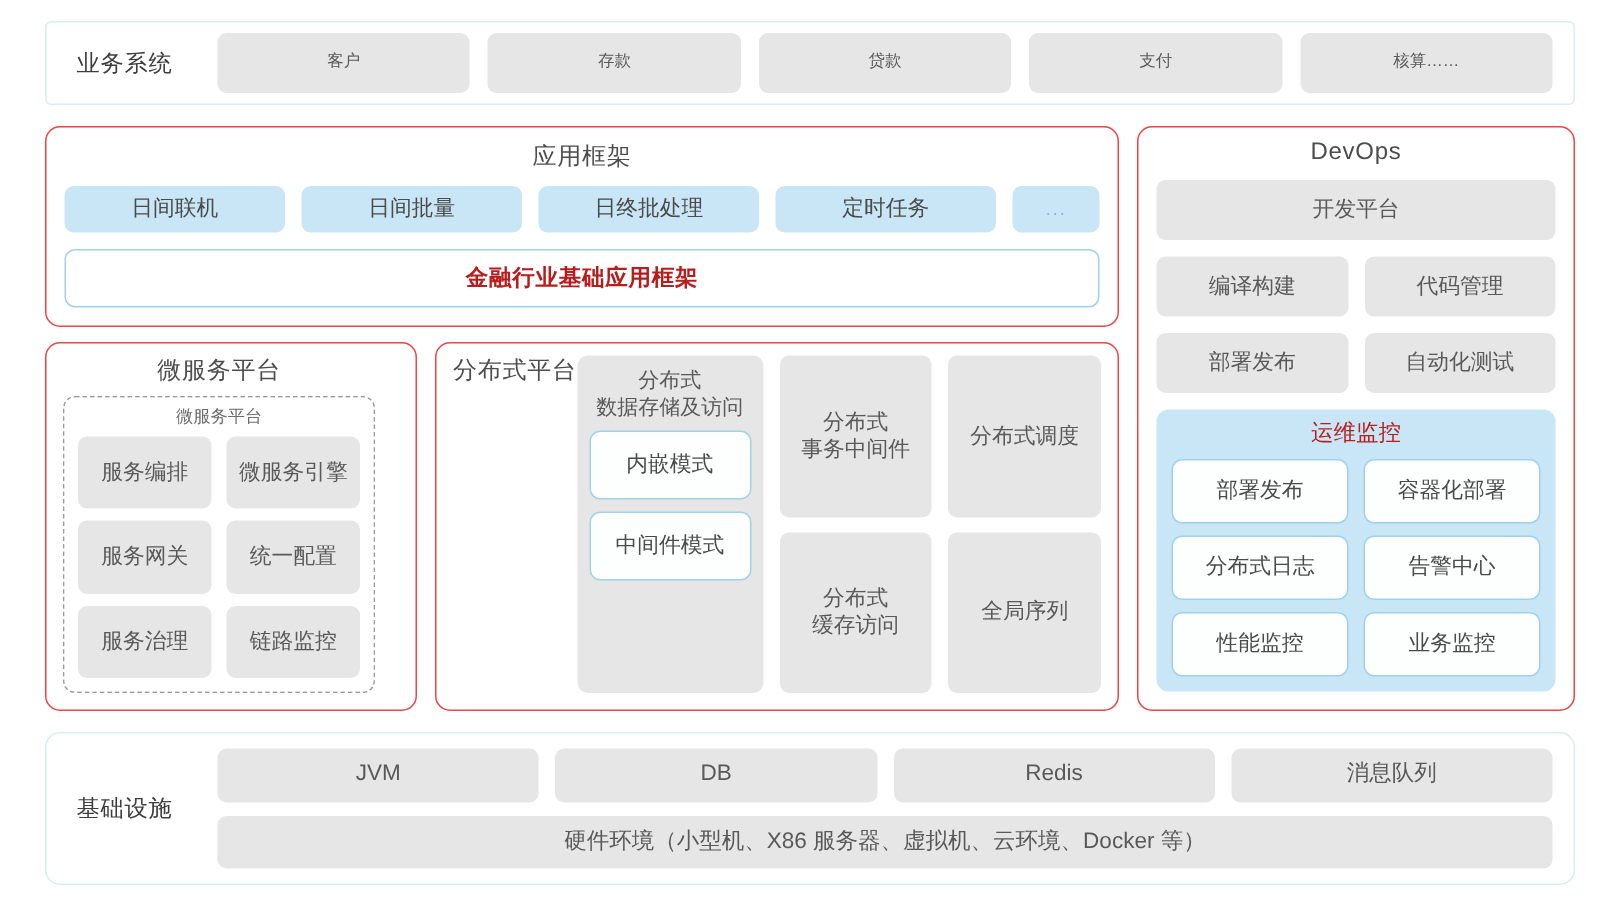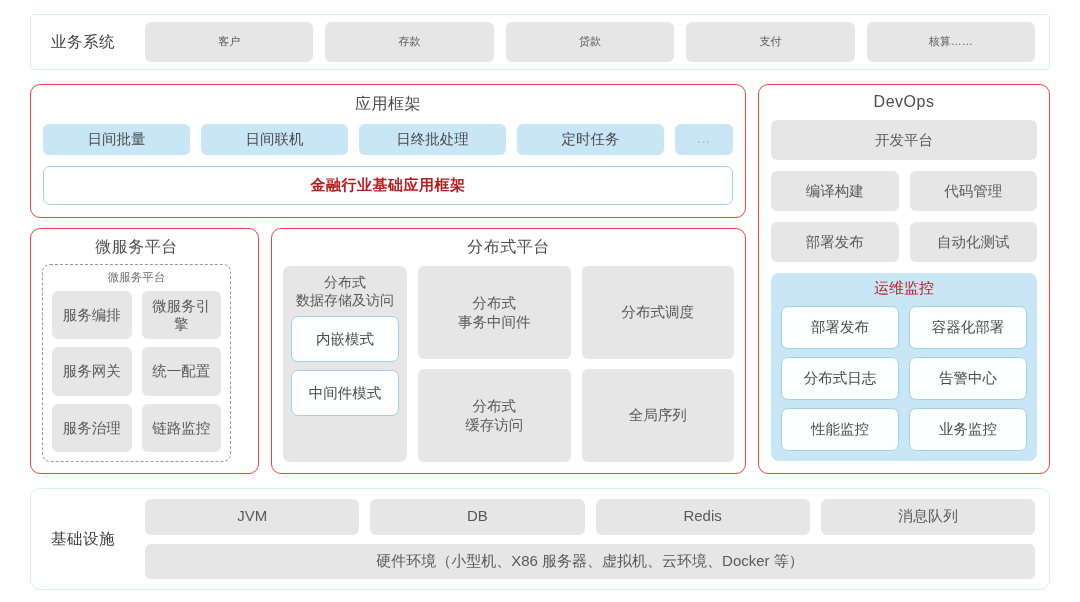--- a/index.html
+++ b/index.html
@@ -98,21 +98,21 @@
     font-size:15px;
     font-weight:bold;
     letter-spacing:.5px;
     background:#fff;
   }
 
   
   .lower{display:flex;gap:12px;flex:1;min-height:0;}
 
   .micro{
-    width:229px;flex:0 0 auto;
+    width:248px;flex:0 0 auto;
     padding:8px 27px 11px 11px;
     box-sizing:border-box;
     display:flex;flex-direction:column;
   }
   .micro .panel-title{margin-bottom:6px;}
   .micro-inner{
     flex:1;
     border:1.5px dashed #9a9a9a;
     border-radius:8px;
     padding:5px 9px 9px 9px;
@@ -128,21 +128,21 @@
     grid-template-columns:1fr 1fr;
     grid-template-rows:1fr 1fr 1fr;
     gap:8px 10px;
   }
   .micro-grid .chip{font-size:14.5px;}
 
   .dist{
     flex:1;
     padding:8px 11px 11px 11px;
     box-sizing:border-box;
-    display:flex;flex-direction:column;
+    display:flex;flex-direction:row;
   }
   .dist .panel-title{margin-bottom:8px;}
   .dist-body{flex:1;display:flex;gap:11px;min-height:0;}
   .dist-col1{width:124px;flex:0 0 auto;}
   .dist-col-rest{flex:1;display:grid;grid-template-columns:1fr 1fr;grid-template-rows:1fr 1fr;gap:10px 11px;}
   .dist-storage{
     height:100%;
     background:#e6e6e6;border-radius:7px;
     box-sizing:border-box;
     padding:7px 8px 8px 8px;
@@ -222,22 +222,22 @@
     </div>
   </div>
 
   <div class="middle">
 
     <div class="mid-left">
 
       <div class="panel appfw">
         <div class="panel-title">应用框架</div>
         <div class="appfw-row">
+          <div class="chip blue">日间联机</div>
           <div class="chip blue">日间批量</div>
-          <div class="chip blue">日间联机</div>
           <div class="chip blue">日终批处理</div>
           <div class="chip blue">定时任务</div>
           <div class="chip blue narrow">...</div>
         </div>
         <div class="appfw-base">金融行业基础应用框架</div>
       </div>
 
       <div class="lower">
 
         <div class="panel micro">

